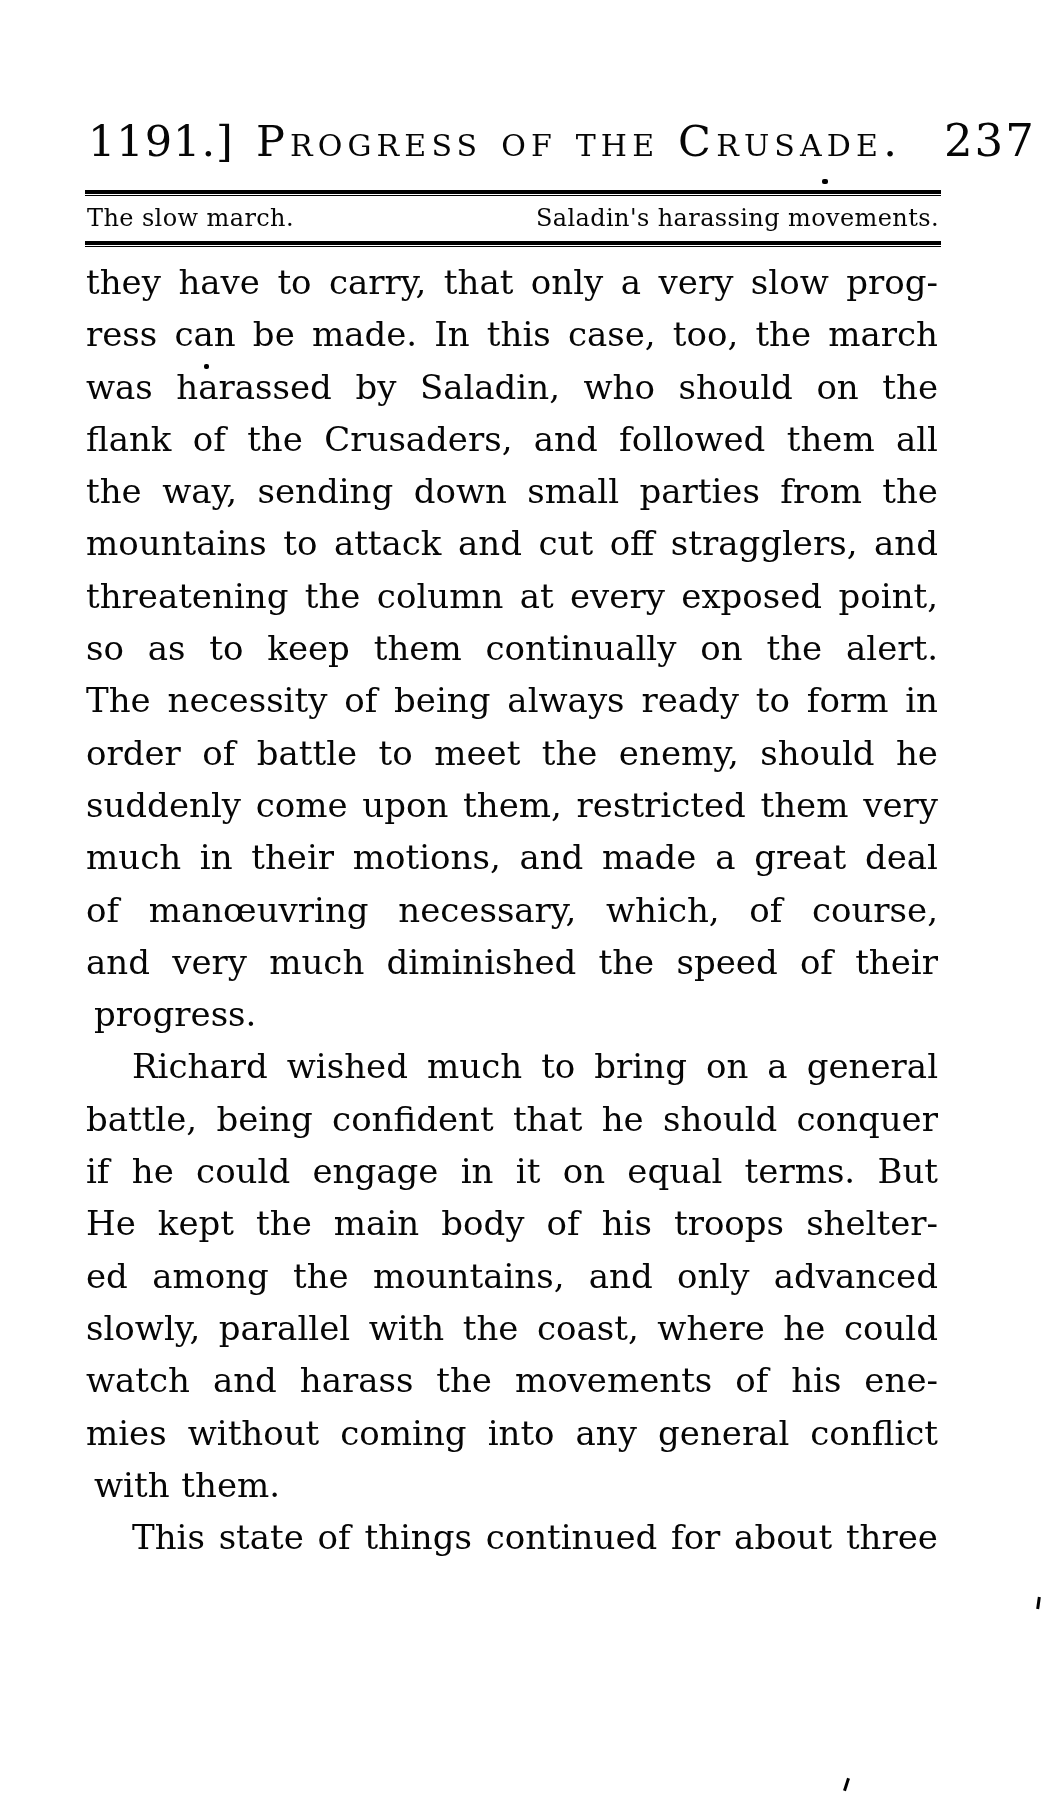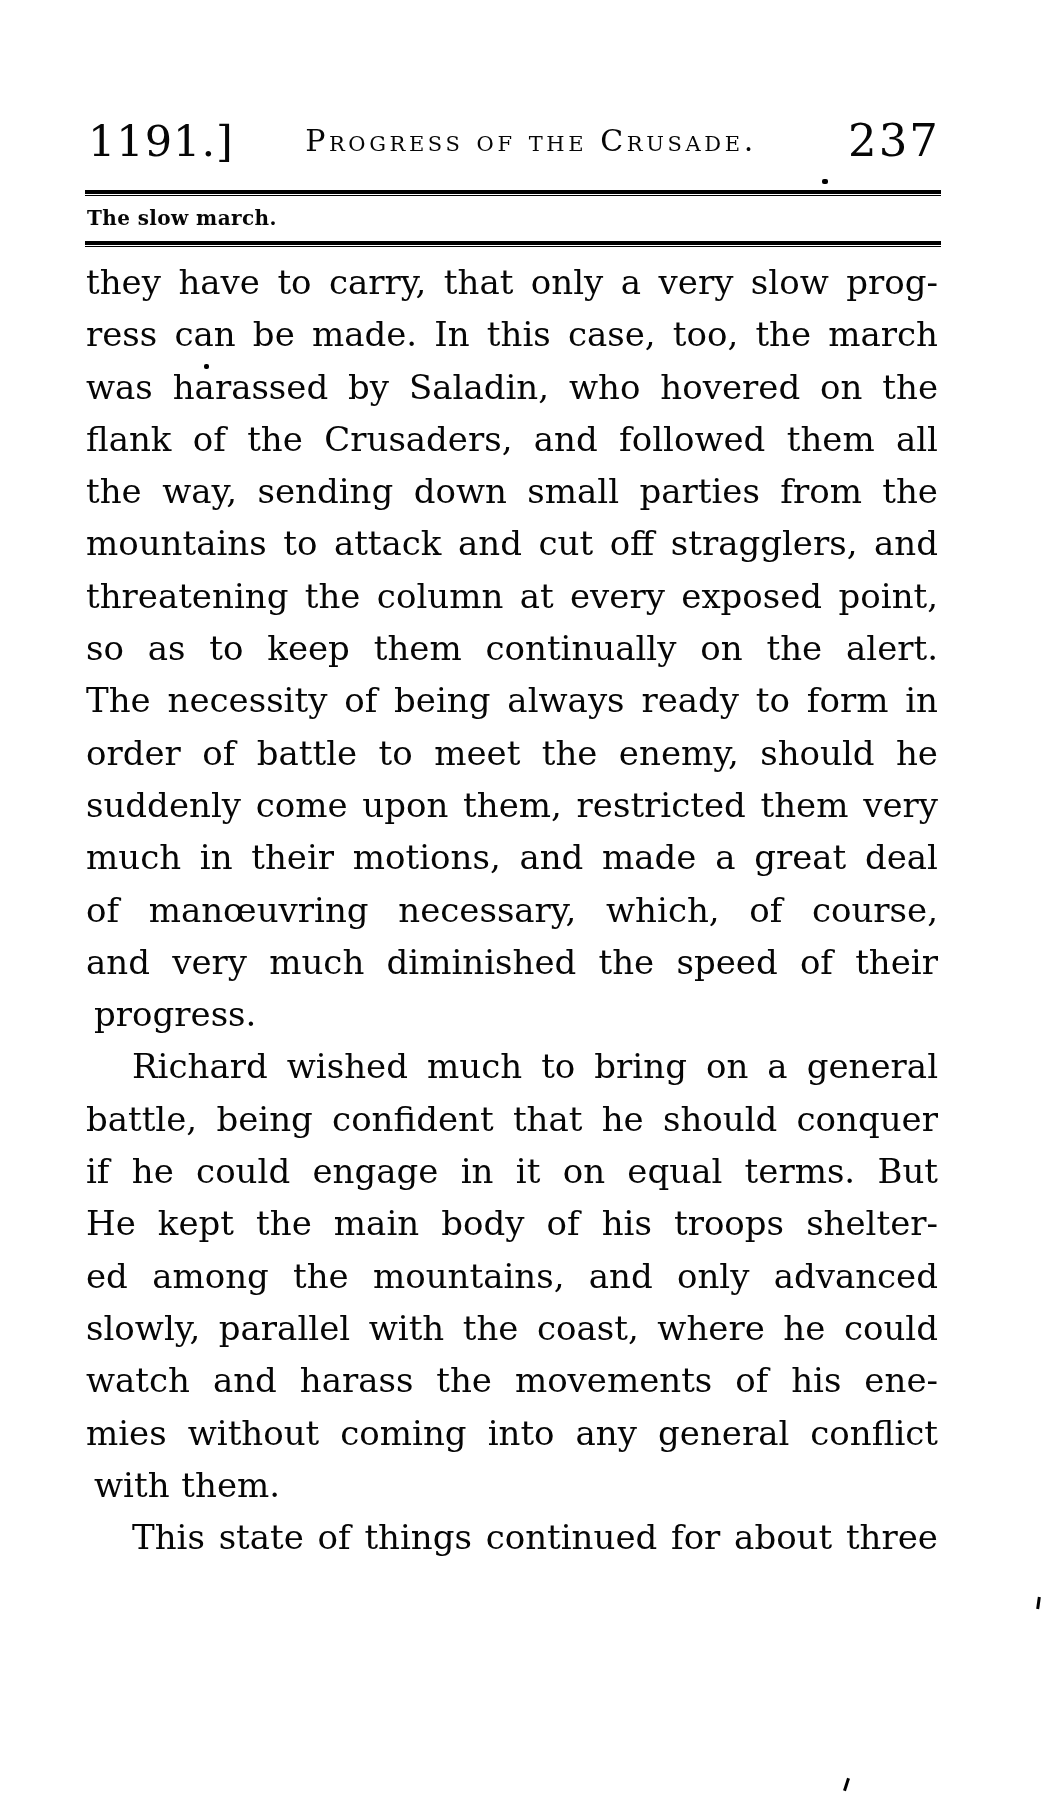--- a/index.html
+++ b/index.html
@@ -32,21 +32,21 @@
     align-items: flex-end;
     line-height: 58px;
     white-space: nowrap;
   }
   .header-year {
     font-size: 43px;
     letter-spacing: 1px;
   }
   .header-title {
     font-variant: small-caps;
-    font-size: 30px;
+    font-size: 43px;
     letter-spacing: 0.12em;
     margin-left: 22px;
     margin-right: 10px;
   }
   .header-pagenum {
     font-size: 45px;
     letter-spacing: 2px;
     margin-left: 32px;
   }
 
@@ -62,22 +62,22 @@
   .rule-bottom { top: 241px; }
 
   
   .runheads {
     position: absolute;
     left: 87px;
     width: 852px;
     top: 202px;
     display: flex;
     justify-content: space-between;
-    font-size: 20px;
-    font-weight: bold;
+    font-size: 24px;
+    font-weight: normal;
     letter-spacing: 0.4px;
     line-height: 32px;
     white-space: nowrap;
   }
 
   
   .body-text {
     position: absolute;
     left: 86px;
     width: 852px;
@@ -118,29 +118,30 @@
   <div class="header-row">
     <span class="header-year">1191.]</span>
     <span class="header-title">Progress of the Crusade.</span>
     <span class="header-pagenum">237</span>
   </div>
 
   <div class="rule rule-top"></div>
 
   <div class="runheads">
     <span>The slow march.</span>
+    <span>Saladin's harassing movements.</span>
   </div>
 
   <div class="rule rule-bottom"></div>
 
   <div class="body-text">
       <div class="para">
         <div class="line">they have to carry, that only a very slow prog-</div>
         <div class="line">ress can be made.  In this case, too, the march</div>
-        <div class="line">was harassed by Saladin, who hovered on the</div>
+        <div class="line">was harassed by Saladin, who should on the</div>
         <div class="line">flank of the Crusaders, and followed them all</div>
         <div class="line">the way, sending down small parties from the</div>
         <div class="line">mountains to attack and cut off stragglers, and</div>
         <div class="line">threatening the column at every exposed point,</div>
         <div class="line">so as to keep them continually on the alert.</div>
         <div class="line">The necessity of being always ready to form in</div>
         <div class="line">order of battle to meet the enemy, should he</div>
         <div class="line">suddenly come upon them, restricted them very</div>
         <div class="line">much in their motions, and made a great deal</div>
         <div class="line">of manœuvring necessary, which, of course,</div>

